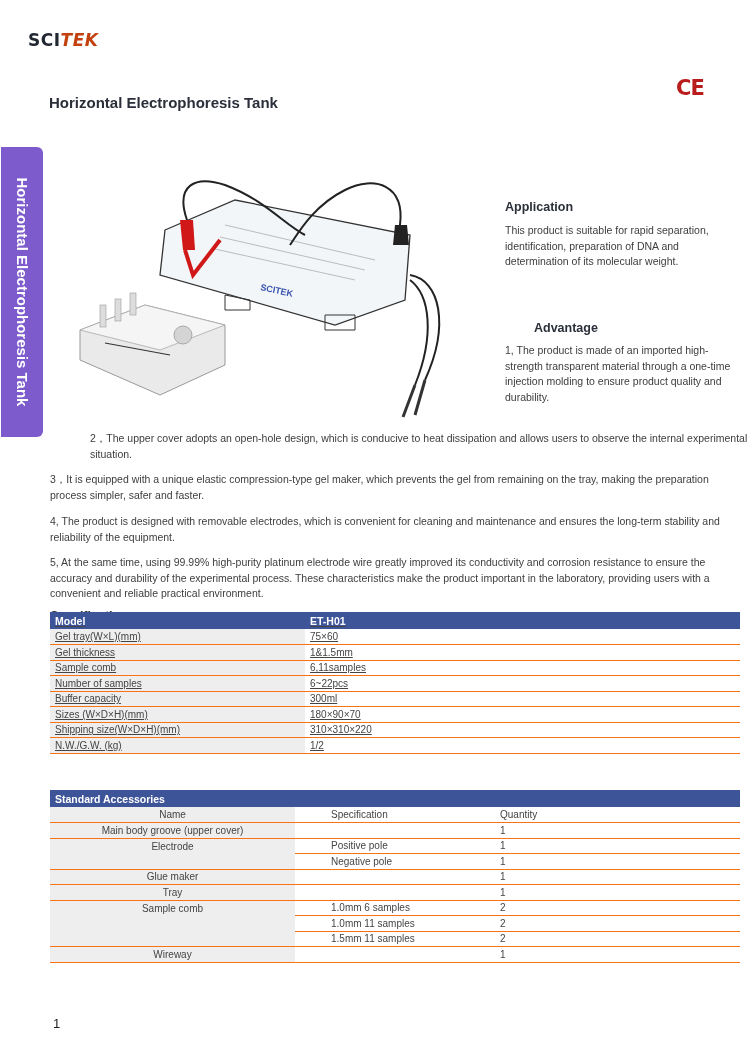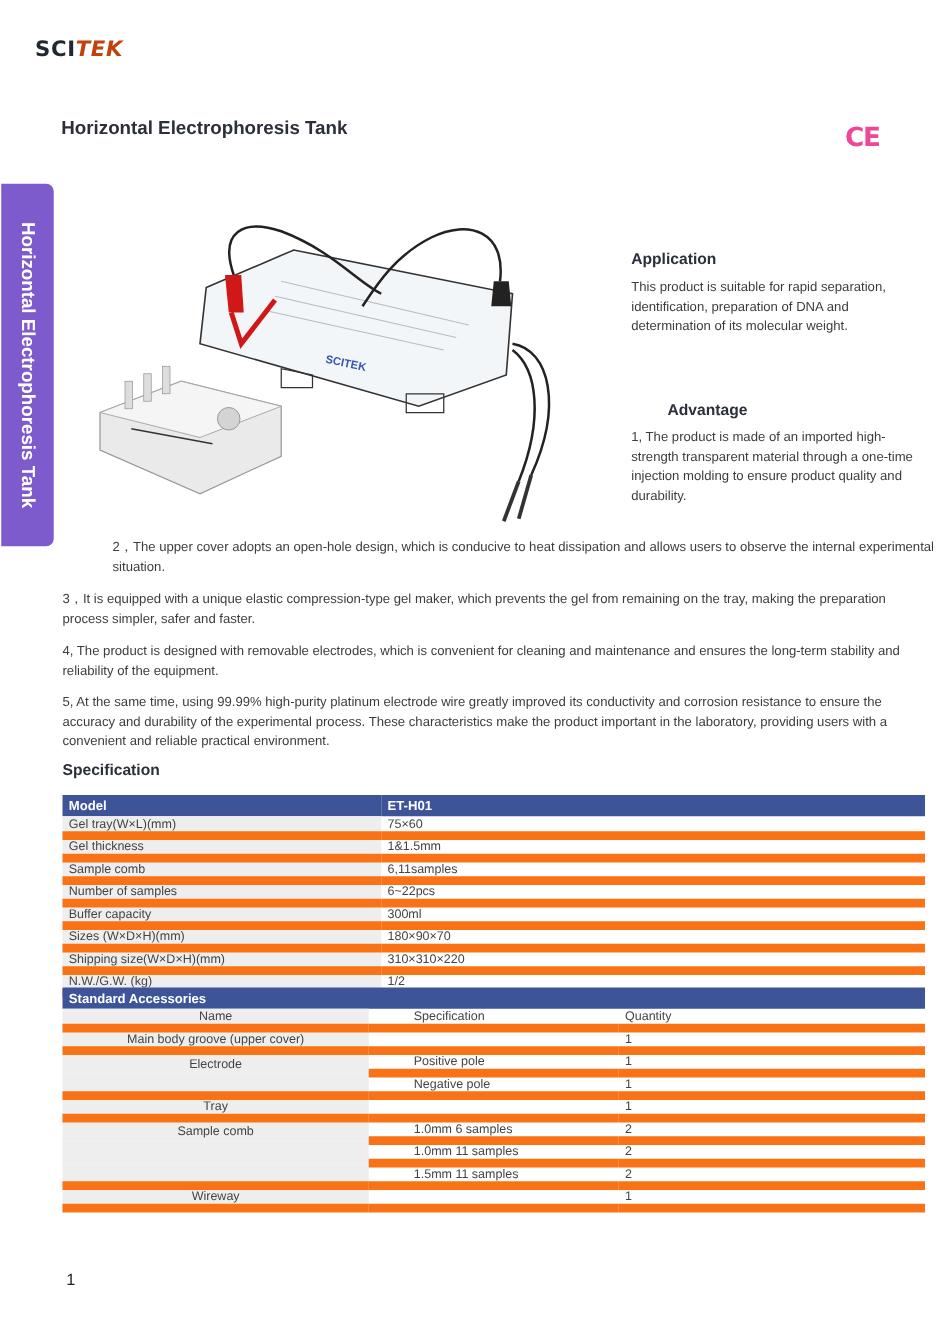--- a/index.html
+++ b/index.html
@@ -4,40 +4,40 @@
 <style>
   * { margin: 0; padding: 0; box-sizing: border-box; }
   html, body { width: 750px; height: 1060px; background: #ffffff; overflow: hidden; }
   body { position: relative; font-family: "Liberation Sans", sans-serif; color: #333; }
 
   .logo { position: absolute; left: 28px; top: 30px; font-family: "DejaVu Sans", sans-serif; font-weight: bold; font-size: 17px; letter-spacing: 0.5px; }
   .logo .a { color: #222831; }
   .logo .b { color: #c2410c; font-style: italic; }
 
   .page-title { position: absolute; left: 49px; top: 94px; font-size: 15px; font-weight: bold; color: #2b2f3a; }
-  .ce-mark { position: absolute; left: 676px; top: 98px; font-size: 21px; font-weight: bold; color: #ec4899; letter-spacing: -1px; font-family: "DejaVu Sans", sans-serif; }
+  .ce-mark { position: absolute; left: 676px; top: 76px; font-size: 21px; font-weight: bold; color: #b91c1c; letter-spacing: -1px; font-family: "DejaVu Sans", sans-serif; }
 
   .side-tab { position: absolute; left: 1px; top: 147px; width: 42px; height: 290px; background: #7e5bcc; border-radius: 0 6px 6px 0; }
   .side-tab span { position: absolute; left: 50%; top: 50%; transform: translate(-50%, -50%) rotate(90deg); white-space: nowrap; color: #fff; font-size: 15px; font-weight: bold; }
 
   .product-image { position: absolute; left: 75px; top: 165px; width: 400px; height: 260px; }
 
   .section-h { position: absolute; font-size: 12.5px; font-weight: bold; color: #2b2f3a; }
   .section-p { position: absolute; font-size: 10.5px; line-height: 15.5px; color: #3d3d3d; }
 
   .adv-para { position: absolute; left: 50px; width: 680px; font-size: 10.5px; line-height: 15.5px; color: #3d3d3d; }
 
   .spec-title { position: absolute; left: 50px; top: 609px; font-size: 12.5px; font-weight: bold; color: #2b2f3a; }
 
   table { position: absolute; left: 50px; width: 690px; border-collapse: collapse; font-size: 10px; color: #444; }
-  table td { height: 15.5px; padding: 0 5px; border-bottom: 7px solid #f97316; vertical-align: middle; }
+  table td { height: 15.5px; padding: 0 5px; border-bottom: 1px solid #f97316; vertical-align: middle; }
   table tr.head td { background: #3e5499; color: #fff; font-weight: bold; font-size: 10.5px; height: 17px; border-bottom: none; }
   table td.gray { background: #eeeeef; }
   table td.indent { padding-left: 36px; }
-  .spec-table { top: 636px; }
+  .spec-table { top: 612px; text-decoration: underline; }
   .spec-table td.c1 { width: 255px; }
   .acc-table { top: 790px; }
   .acc-table td.c1 { width: 245px; text-align: center; }
   .acc-table td.c2 { width: 200px; }
   .acc-table td.nob { border-bottom: none; }
 
   .page-num { position: absolute; left: 53px; top: 1016px; font-size: 13px; color: #222; }
 </style>
 </head>
 <body>
@@ -158,20 +158,25 @@
         <td class="c1 gray nob">Electrode</td>
         <td class="c2 indent">Positive pole</td>
         <td>1</td>
       </tr>
   <tr>
         <td class="c1 gray"></td>
         <td class="c2 indent">Negative pole</td>
         <td>1</td>
       </tr>
   <tr>
+        <td class="c1 gray">Glue maker</td>
+        <td class="c2 indent"></td>
+        <td>1</td>
+      </tr>
+  <tr>
         <td class="c1 gray">Tray</td>
         <td class="c2 indent"></td>
         <td>1</td>
       </tr>
   <tr>
         <td class="c1 gray nob">Sample comb</td>
         <td class="c2 indent">1.0mm 6 samples</td>
         <td>2</td>
       </tr>
   <tr>

